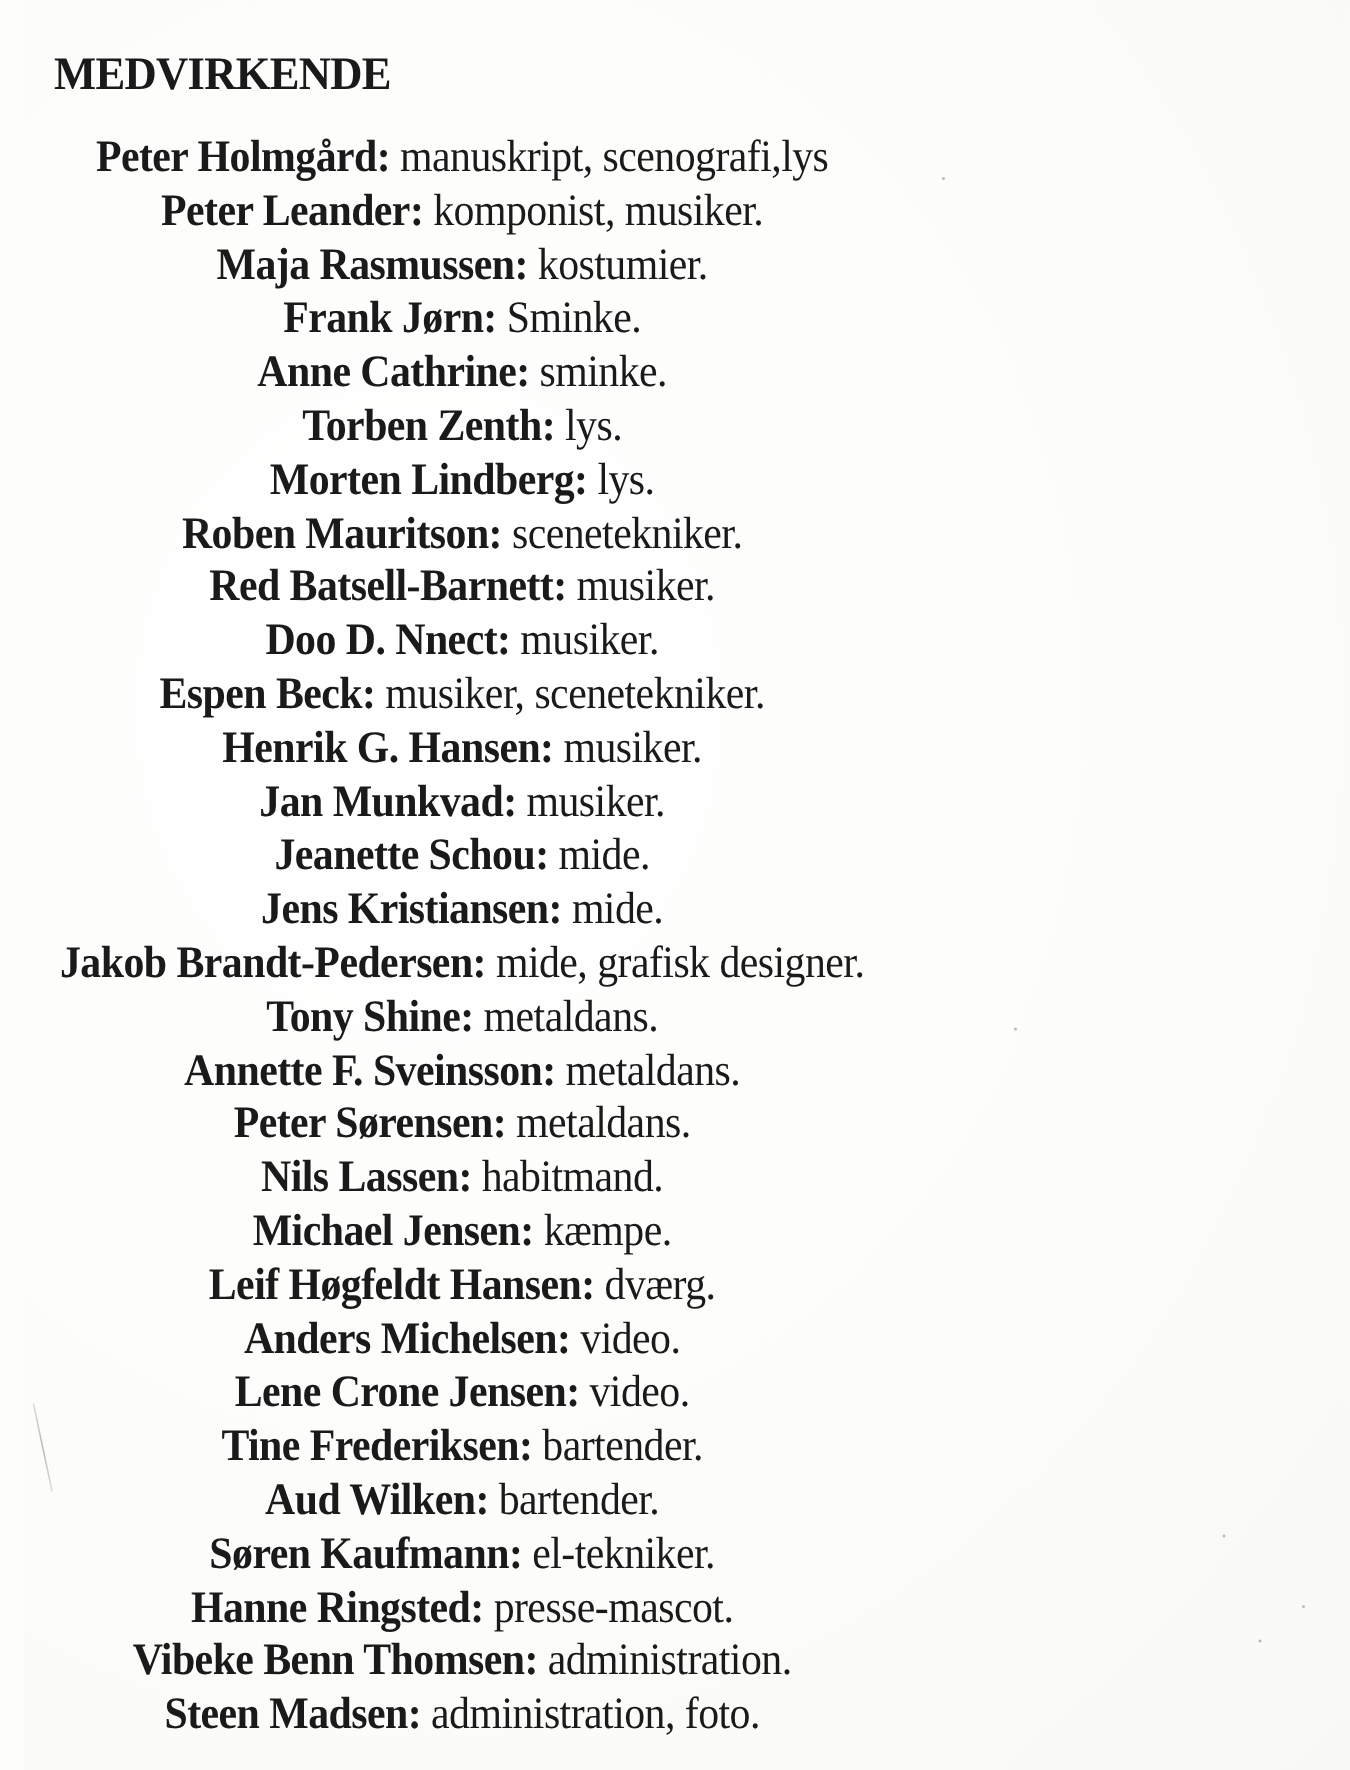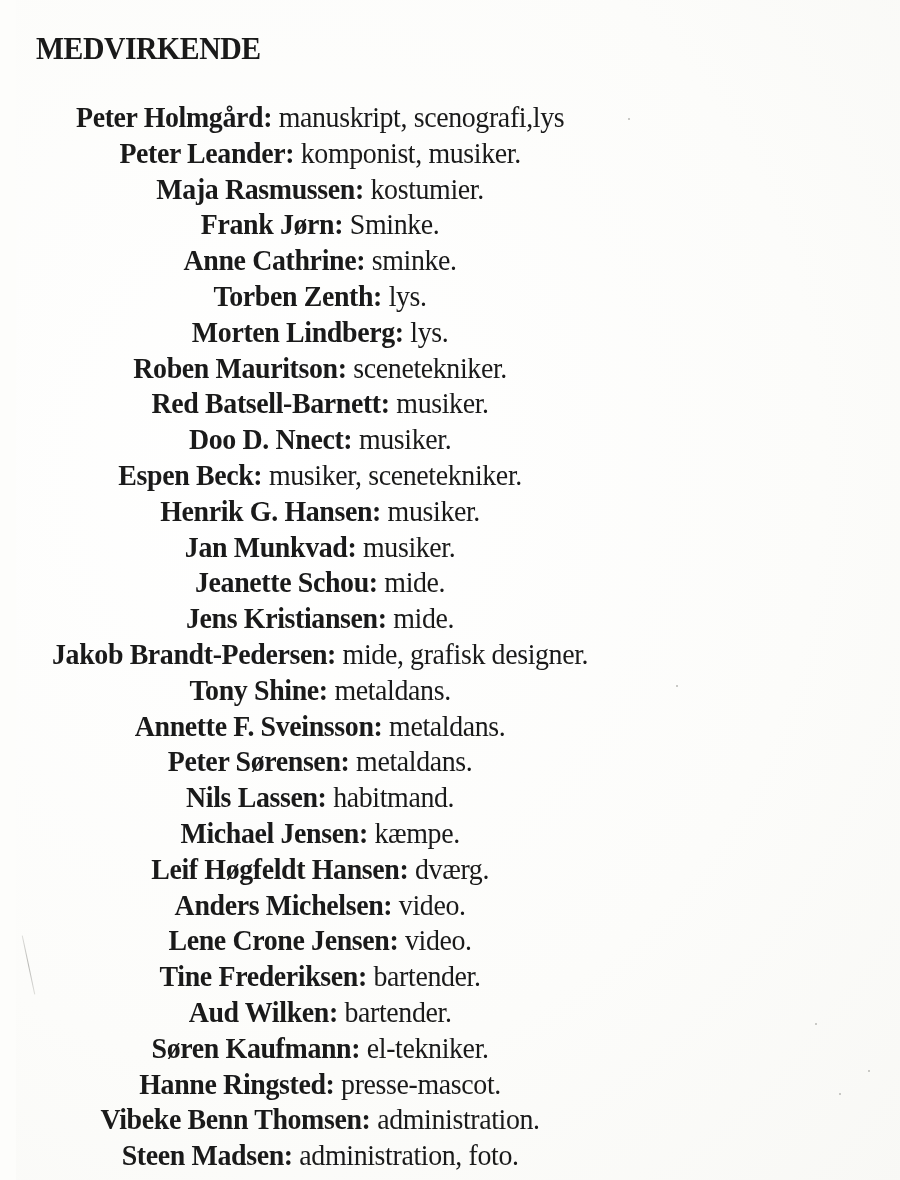--- a/index.html
+++ b/index.html
@@ -30,21 +30,21 @@
       font-weight: bold;
       letter-spacing: -0.5px;
       transform: scaleX(0.96);
       transform-origin: left top;
       white-space: nowrap;
     }
     .credits {
       position: absolute;
       left: 20px;
       top: 83px;
-      margin: 16px;
+      margin: 4px;
       padding: 0;
       list-style: none;
     }
     .credit {
       height: 35.8px;
       line-height: 35.8px;
       font-size: 30px;
       white-space: nowrap;
       letter-spacing: -0.4px;
       transform: scaleX(0.93);

